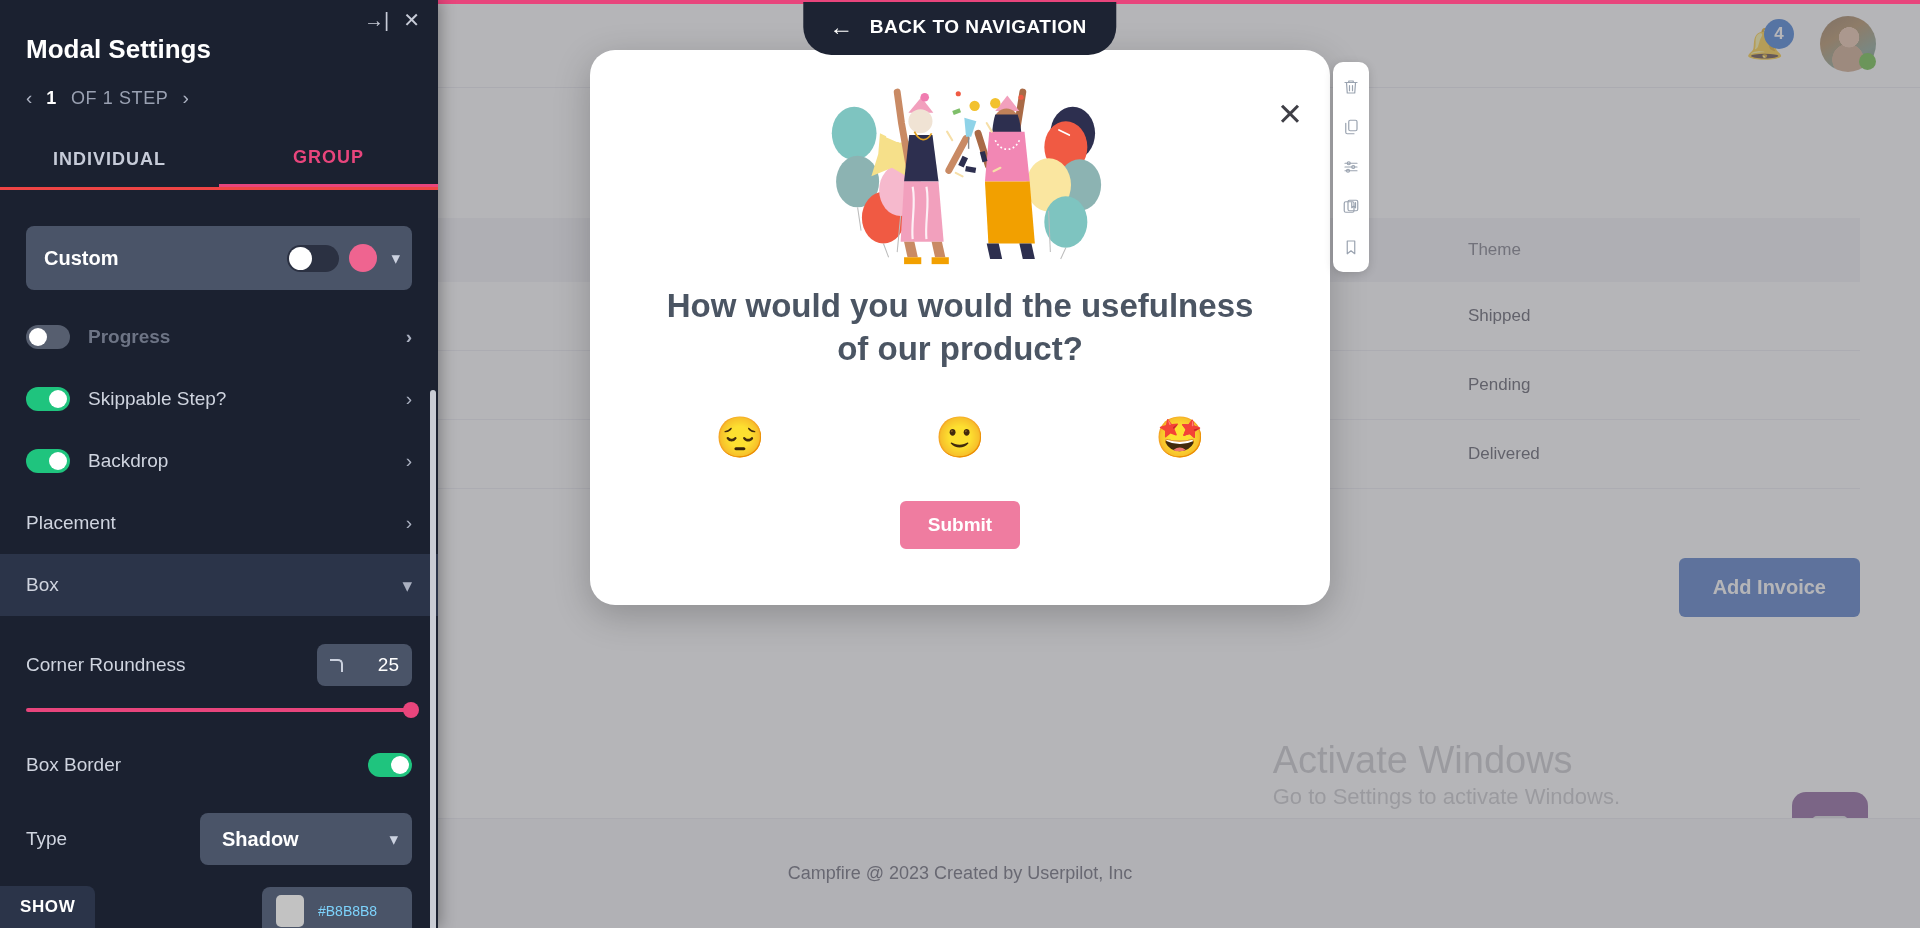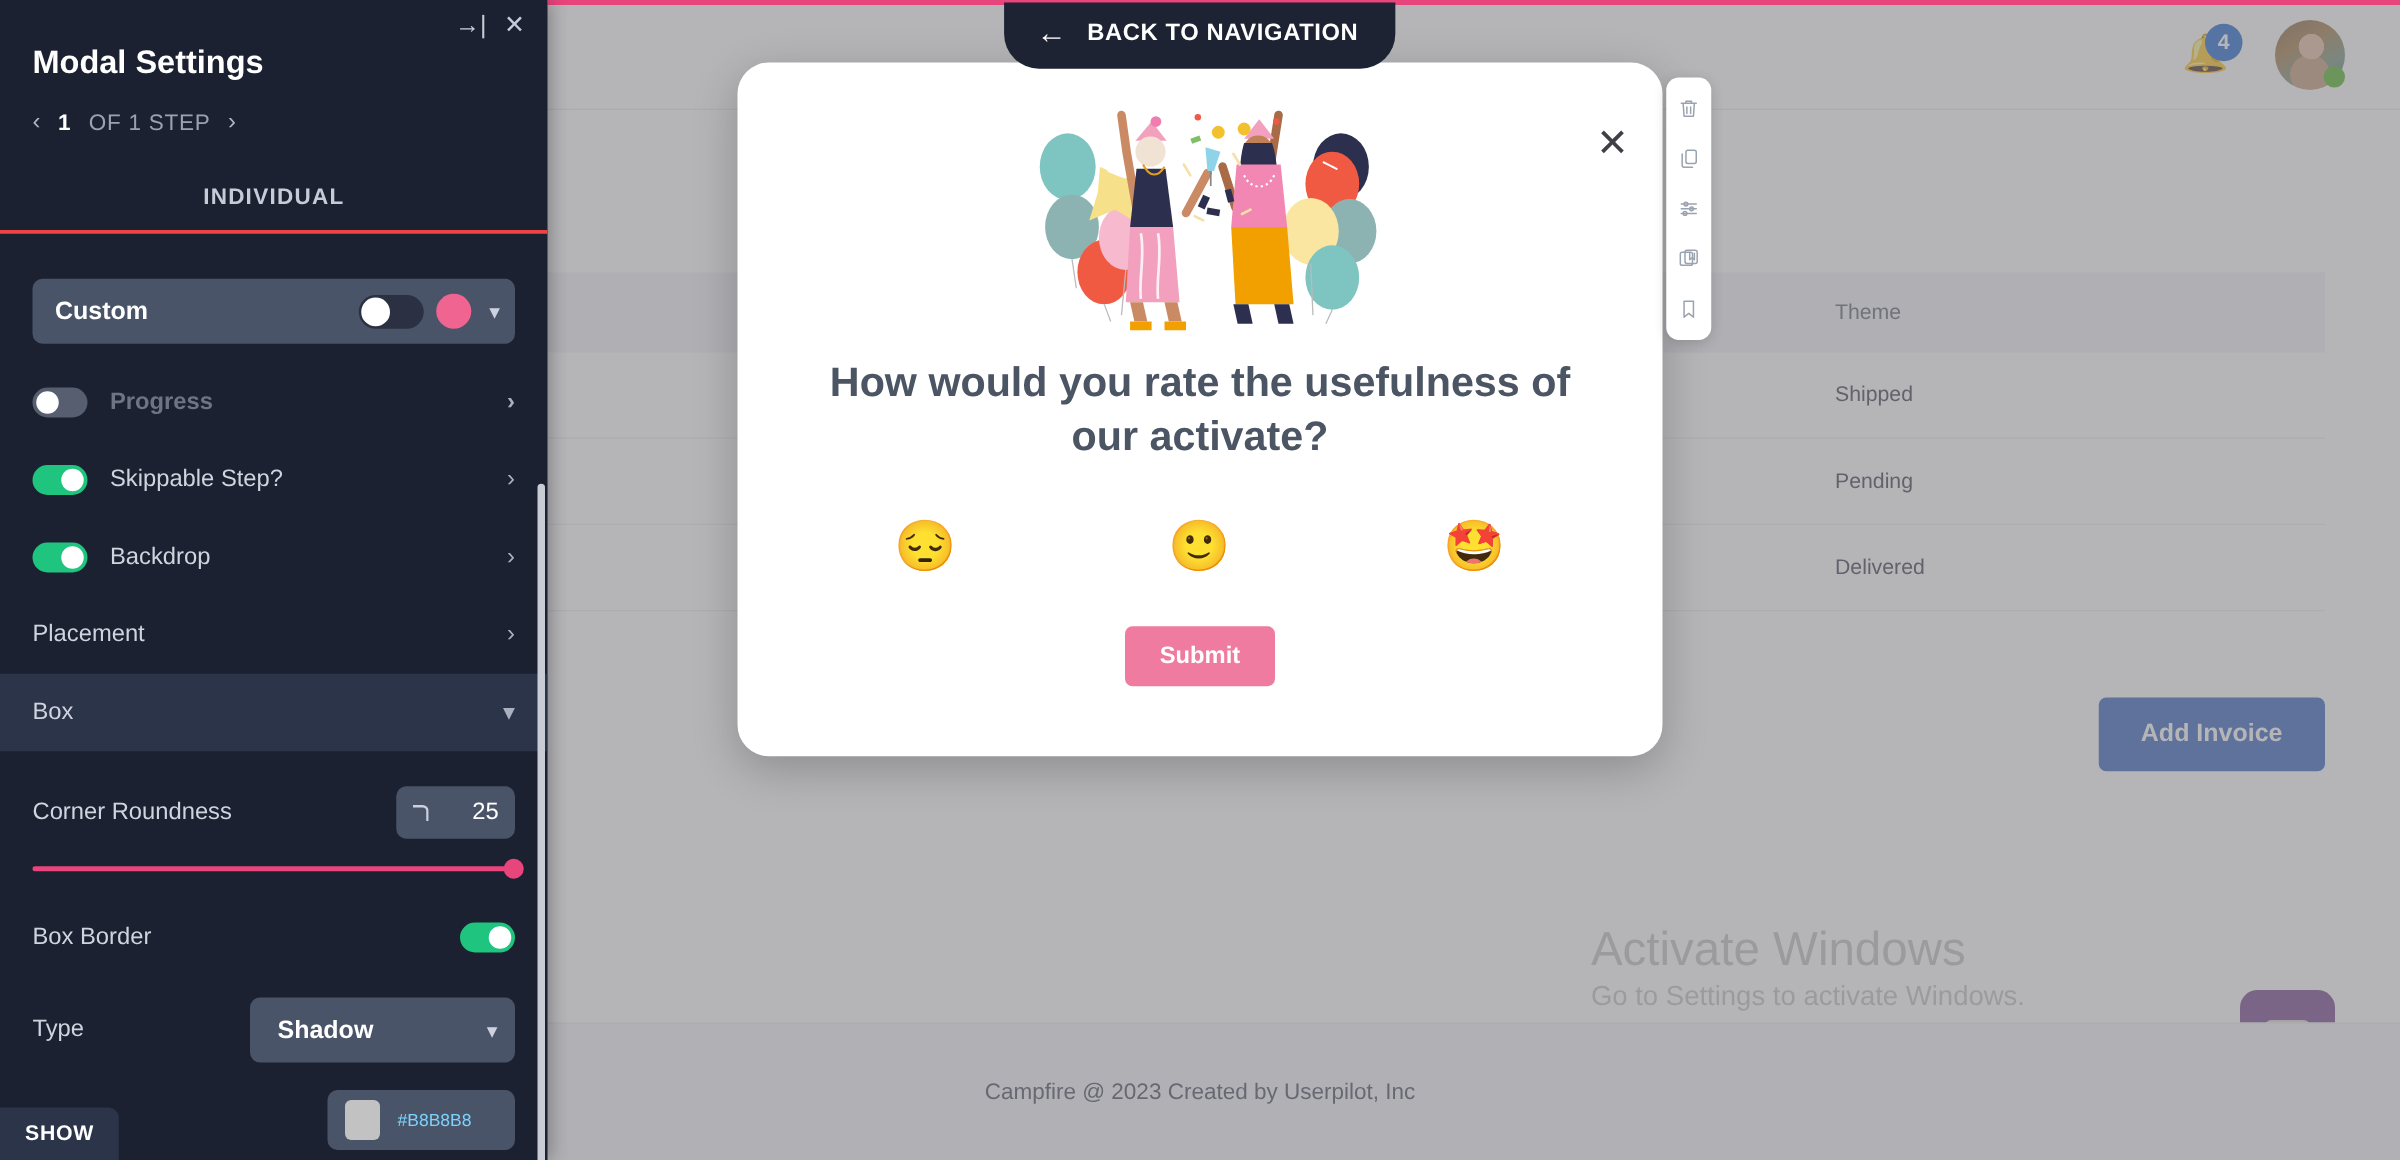--- a/index.html
+++ b/index.html
@@ -224,21 +224,21 @@
     color: #c6cbd8; cursor: pointer;
     background: none; border: none; font-family: inherit;
   }
   .sp-tab.active { color: #e8457c; border-bottom: 3px solid #e8457c; }
 
   .sp-body { height: 778px; overflow: hidden; position: relative; }
 
   .field-label { color: #b9bfcd; font-size: 19px; }
   .sec-theme { padding: 22px 26px 0; }
   .theme-select {
-    margin-top: 14px; height: 52px; border-radius: 8px;
+    margin-top: 14px; height: 64px; border-radius: 8px;
     background: #4a5468; display: flex; align-items: center;
     padding: 0 12px 0 18px; gap: 10px; cursor: pointer;
   }
   .theme-name { font-size: 20px; font-weight: 700; color: #ffffff; flex: 1; }
   .theme-toggle {
     width: 52px; height: 27px; border-radius: 14px; background: #2b3142;
     position: relative; cursor: pointer;
   }
   .theme-toggle .knob {
     position: absolute; left: 2px; top: 2px;
@@ -478,21 +478,21 @@
       <rect x="168" y="88" width="7" height="12" fill="#2d2f4f" transform="rotate(25 168 88)"></rect>
       <rect x="188" y="84" width="6" height="12" fill="#2d2f4f" transform="rotate(-15 188 84)"></rect>
       <rect x="172" y="100" width="12" height="6" fill="#2d2f4f" transform="rotate(10 172 100)"></rect>
       <path d="M150 60 L156 70" stroke="#f6dfa8" stroke-width="2.4" stroke-linecap="round"></path>
       <path d="M196 50 L202 60" stroke="#f6dfa8" stroke-width="2.4" stroke-linecap="round"></path>
       <path d="M160 108 L168 112" stroke="#f6dfa8" stroke-width="2.4" stroke-linecap="round"></path>
       <path d="M204 106 L212 102" stroke="#f6dfa8" stroke-width="2.4" stroke-linecap="round"></path>
     </g>
   </svg>
 
-  <div class="modal-question">How would you rate the usefulness of our activate?</div>
+  <div class="modal-question">How would you would the usefulness of our product?</div>
 
   <div class="emoji-row">
     <button class="emoji-opt">😔</button>
     <button class="emoji-opt">🙂</button>
     <button class="emoji-opt">🤩</button>
   </div>
 
   <div class="submit-row">
     <button class="submit-btn">Submit</button>
   </div>
@@ -544,20 +544,21 @@
 
   <div class="sp-steps">
     <button class="chev">‹</button>
     <span class="step-num">1</span>
     <span class="step-text">OF 1 STEP</span>
     <button class="chev">›</button>
   </div>
 
   <div class="sp-tabs">
     <button class="sp-tab">INDIVIDUAL</button>
+    <button class="sp-tab active">GROUP</button>
   </div>
 
   <div class="sp-body">
 
     <div class="sec-theme">
       <div class="theme-select">
         <span class="theme-name">Custom</span>
         <span class="theme-toggle">
             <span class="knob"></span>
           </span>

